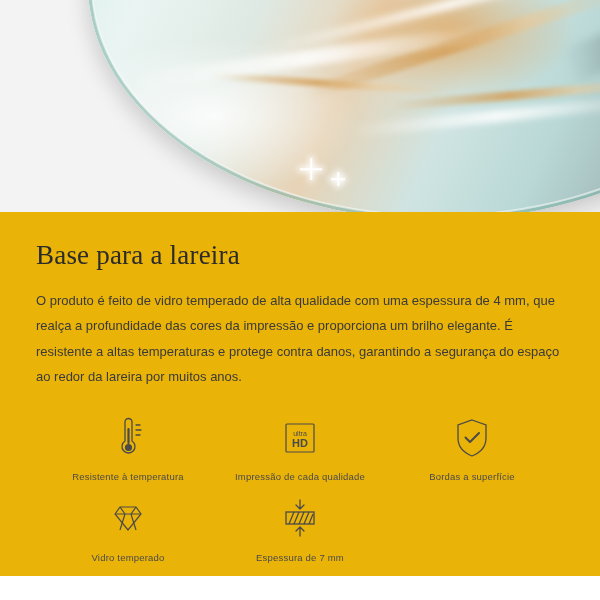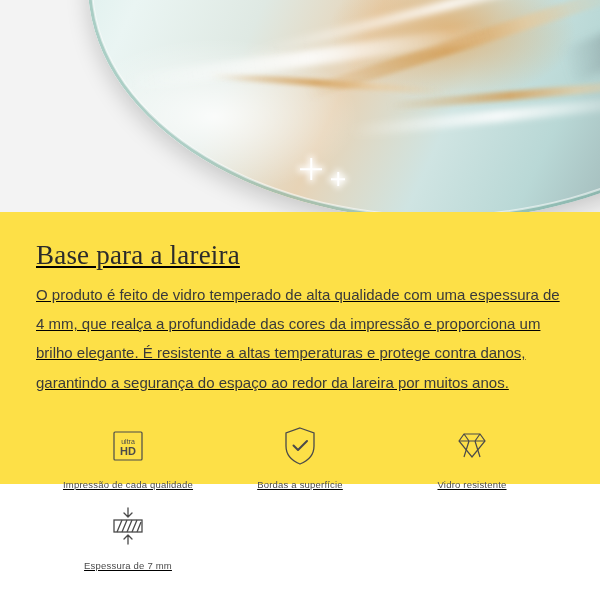--- a/index.html
+++ b/index.html
@@ -10,24 +10,23 @@
     width: 600px;
     height: 600px;
     background: #ffffff;
     font-family: "Liberation Sans", sans-serif;
     overflow: hidden;
   }
 
   .page {
     position: relative;
     width: 600px;
-    height: 484px;
-    background: #fde047;
-    box-sizing: border-box;
-    text-decoration: underline;
+    height: 576px;
+    background: #eab308;
+    box-sizing: border-box;
   }
 
   
   .hero {
     position: relative;
     width: 600px;
     height: 212px;
     overflow: hidden;
     background: #f3f3f3;
   }
@@ -117,22 +116,22 @@
     font-family: "Liberation Serif", serif;
     font-size: 27px;
     line-height: 1.33;
     font-weight: 400;
     color: #2b2b2b;
     letter-spacing: 0.2px;
   }
   .headline .line2 { display: block; }
 
   .paragraph {
-    margin: 6px 0 0 0;
-    font-size: 15px;
+    margin: 14px 0 0 0;
+    font-size: 13px;
     line-height: 1.95;
     color: #3a3a3a;
     max-width: 540px;
   }
 
   
   .features {
     display: grid;
     grid-template-columns: repeat(3, 1fr);
     row-gap: 14px;
@@ -188,20 +187,31 @@
 
   <div class="content">
     <h1 class="headline">
       <span>Base para a lareira</span>
     </h1>
 
     <p class="paragraph">O produto é feito de vidro temperado de alta qualidade com uma espessura de 4 mm, que realça a profundidade das cores da impressão e proporciona um brilho elegante. É resistente a altas temperaturas e protege contra danos, garantindo a segurança do espaço ao redor da lareira por muitos anos.</p>
 
     <div class="features">
 
+      <div class="feature">
+        <div class="feature-icon">
+          <svg width="40" height="44" viewBox="0 0 40 44" fill="none" stroke="#4a4a4a" stroke-width="1.3">
+            <path d="M17 6a3.5 3.5 0 0 1 7 0v19a6.5 6.5 0 1 1-7 0V6z"></path>
+            <path d="M20.5 13v14" stroke-width="2.2" stroke-linecap="round"></path>
+            <circle cx="20.5" cy="31.5" r="3.6" fill="#4a4a4a" stroke="none"></circle>
+            <path d="M28 9h4M28 14h5M28 19h4" stroke-linecap="round"></path>
+          </svg>
+        </div>
+        <div class="feature-label">Resistente à temperatura</div>
+      </div>
 
       <div class="feature">
         <div class="feature-icon">
           <svg width="44" height="40" viewBox="0 0 44 40" fill="none" stroke="#4a4a4a" stroke-width="1.2">
             <rect x="8" y="6" width="28" height="28" rx="1"></rect>
             <text x="22" y="18" font-family="Liberation Sans, sans-serif" font-size="7" fill="#4a4a4a" stroke="none" text-anchor="middle">ultra</text>
             <text x="22" y="29" font-family="Liberation Sans, sans-serif" font-size="11" font-weight="bold" fill="#4a4a4a" stroke="none" text-anchor="middle">HD</text>
           </svg>
         </div>
         <div class="feature-label">Impressão de cada qualidade</div>
@@ -217,21 +227,21 @@
         <div class="feature-label">Bordas a superfície</div>
       </div>
 
       <div class="feature">
         <div class="feature-icon">
           <svg width="44" height="40" viewBox="0 0 44 40" fill="none" stroke="#4a4a4a" stroke-width="1.2">
             <path d="M9 15l5-7h16l5 7-13 16L9 15z"></path>
             <path d="M9 15h26M14 8l5 7-5 16M30 8l-5 7 5 16M19 15h6"></path>
           </svg>
         </div>
-        <div class="feature-label">Vidro resistente</div>
+        <div class="feature-label">Vidro temperado</div>
       </div>
 
 
       <div class="feature">
         <div class="feature-icon">
           <svg width="44" height="42" viewBox="0 0 44 42" fill="none" stroke="#4a4a4a" stroke-width="1.3">
             <path d="M22 2v8M18 7l4 4 4-4" stroke-linecap="round" stroke-linejoin="round"></path>
             <path d="M22 38v-8M18 33l4-4 4 4" stroke-linecap="round" stroke-linejoin="round"></path>
             <rect x="8" y="14" width="28" height="12"></rect>
             <path d="M11 26l5-12M16 26l5-12M21 26l5-12M26 26l5-12M31 26l4-10"></path>

